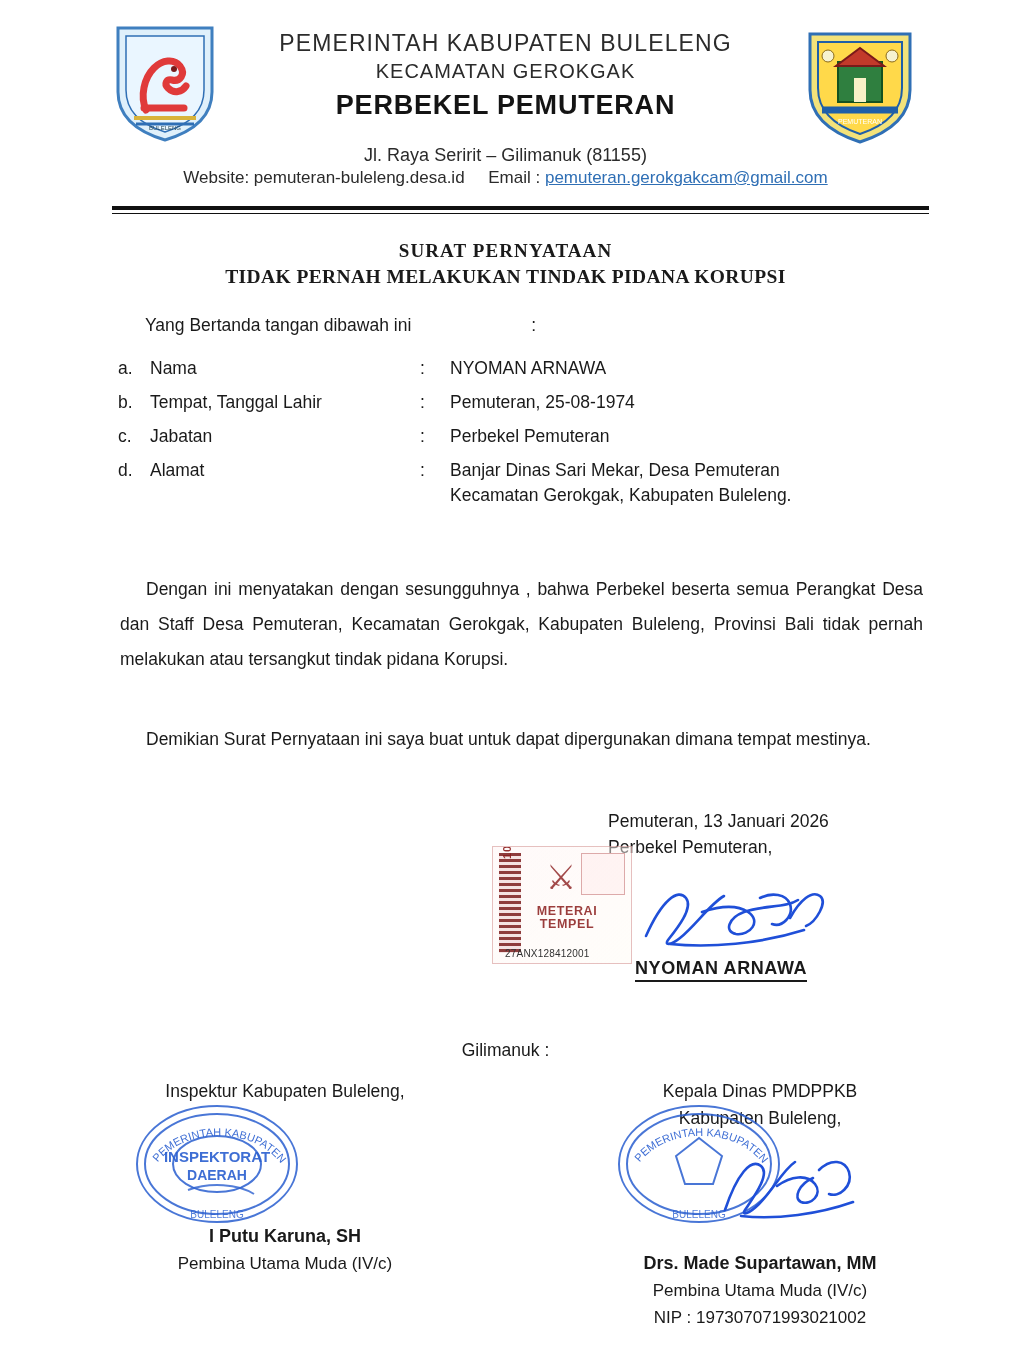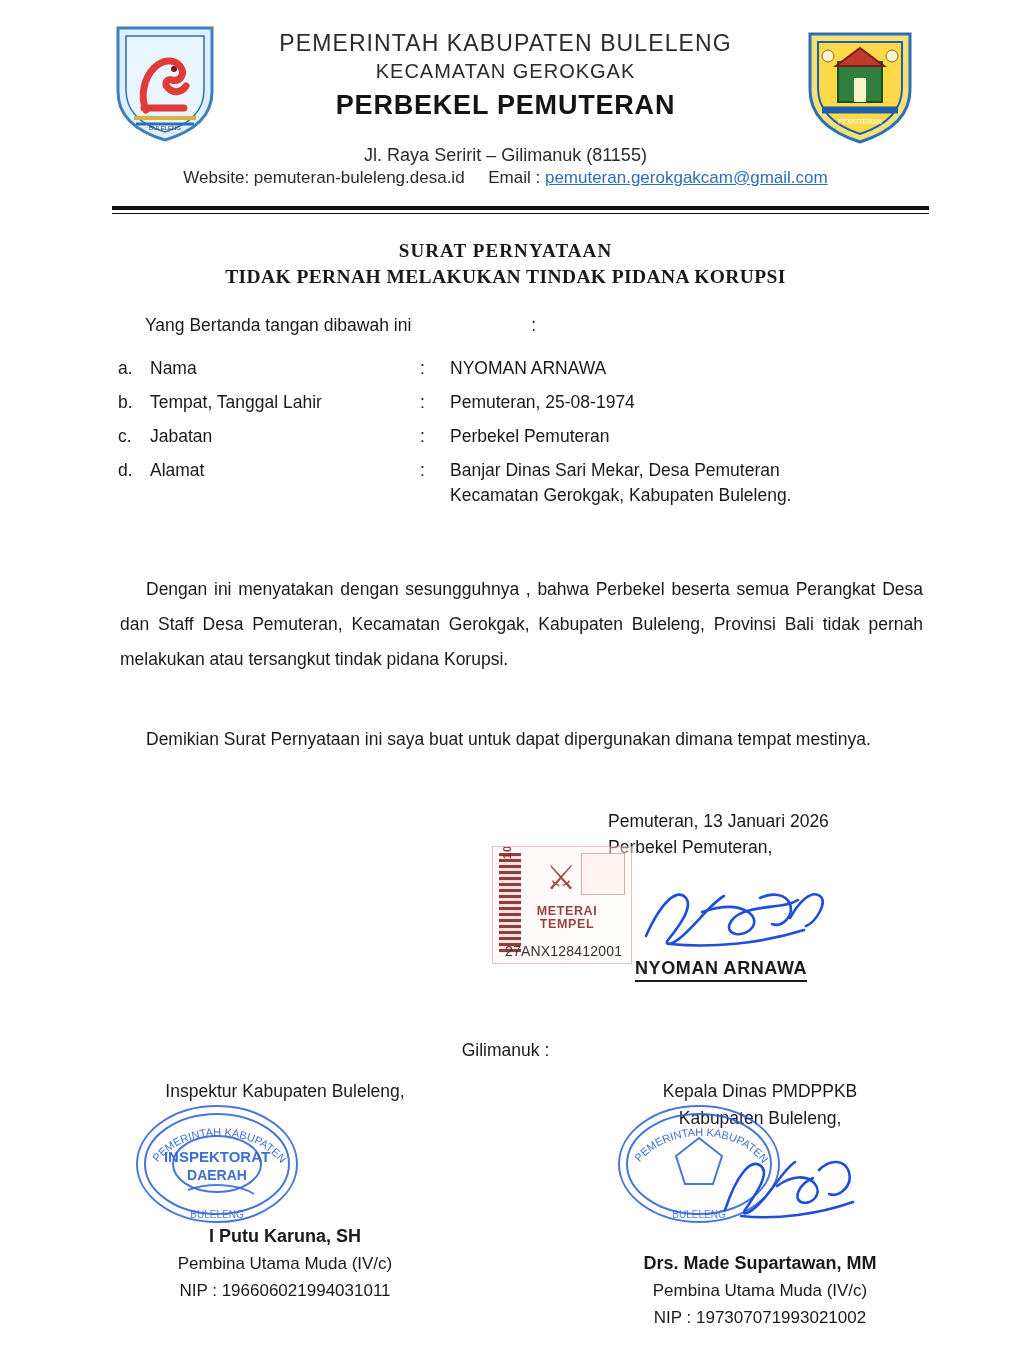--- a/index.html
+++ b/index.html
@@ -222,21 +222,21 @@
     color: #8a1c1c;
     letter-spacing: 0.6px;
     line-height: 13px;
     text-align: center;
     width: 80px;
     opacity: 0.85;
   }
   .materai .mserial {
     position: absolute;
     left: 12px; bottom: 4px;
-    font-size: 14px;
+    font-size: 10px;
     color: #333;
     letter-spacing: 0.2px;
     margin-top: 27px;
   }
   .materai .mbox {
     position: absolute;
     right: 6px; top: 6px;
     width: 42px; height: 40px;
     border: 1px solid rgba(170,60,60,0.4);
     background: rgba(255,230,230,0.35);
@@ -424,21 +424,20 @@
 
   <div class="signer-name">NYOMAN ARNAWA</div>
 
   <div class="mengetahui">Gilimanuk :</div>
 
   <div class="approver left">
     <div class="role">Inspektur Kabupaten Buleleng,</div>
     <div class="nameblock">
       <div class="nm">I Putu Karuna, SH</div>
       <div class="rank">Pembina Utama Muda (IV/c)</div>
-      <div class="nip">NIP : 196606021994031011</div>
     </div>
   </div>
 
   <div class="stamp s1">
     <svg viewBox="0 0 178 136" width="178" height="136">
       <g fill="none" stroke="#2a5fd0" stroke-width="2" opacity="0.85">
         <ellipse cx="89" cy="66" rx="80" ry="58"></ellipse>
         <ellipse cx="89" cy="66" rx="72" ry="50"></ellipse>
         <ellipse cx="89" cy="66" rx="44" ry="28"></ellipse>
       </g>

